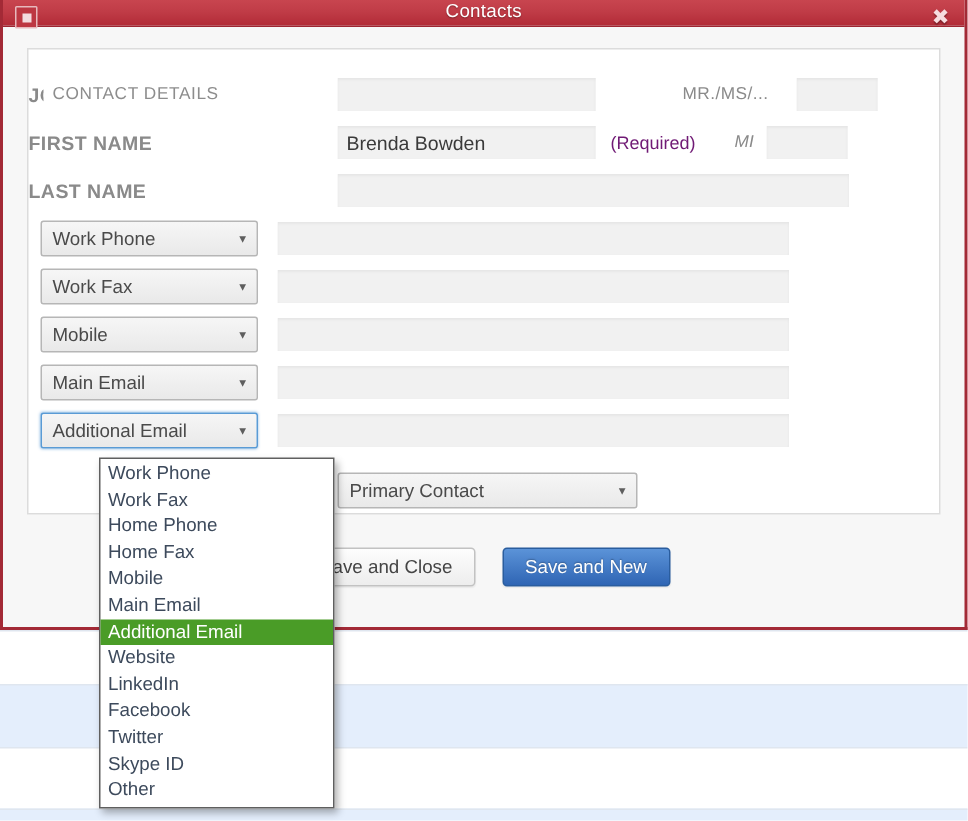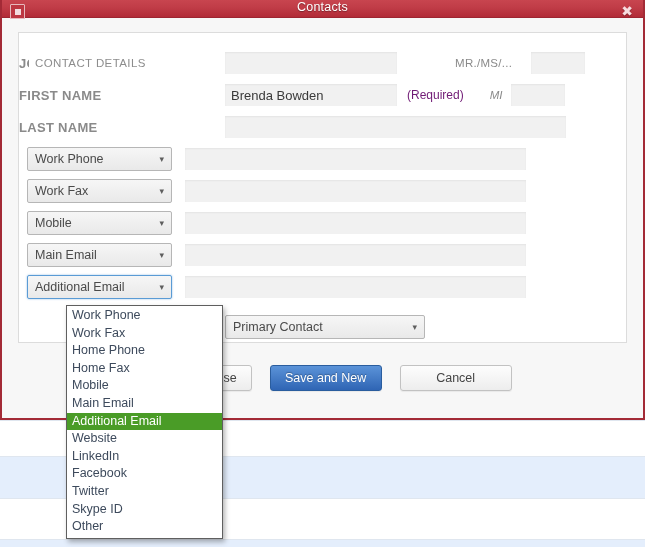--- a/index.html
+++ b/index.html
@@ -338,21 +338,20 @@
         <div class="sel wide2">
           <span>Primary Contact</span>
           <span class="chev">▾</span>
         </div>
       </div>
     </div>
 
     <div id="footer">
       <button class="btn">Save and Close</button>
       <button class="btn primary">Save and New</button>
-      <button class="btn">Cancel</button>
     </div>
 
   </div>
 </div>
 
 <div id="dropdown">
     <div class="opt">Work Phone</div>
     <div class="opt">Work Fax</div>
     <div class="opt">Home Phone</div>
     <div class="opt">Home Fax</div>

